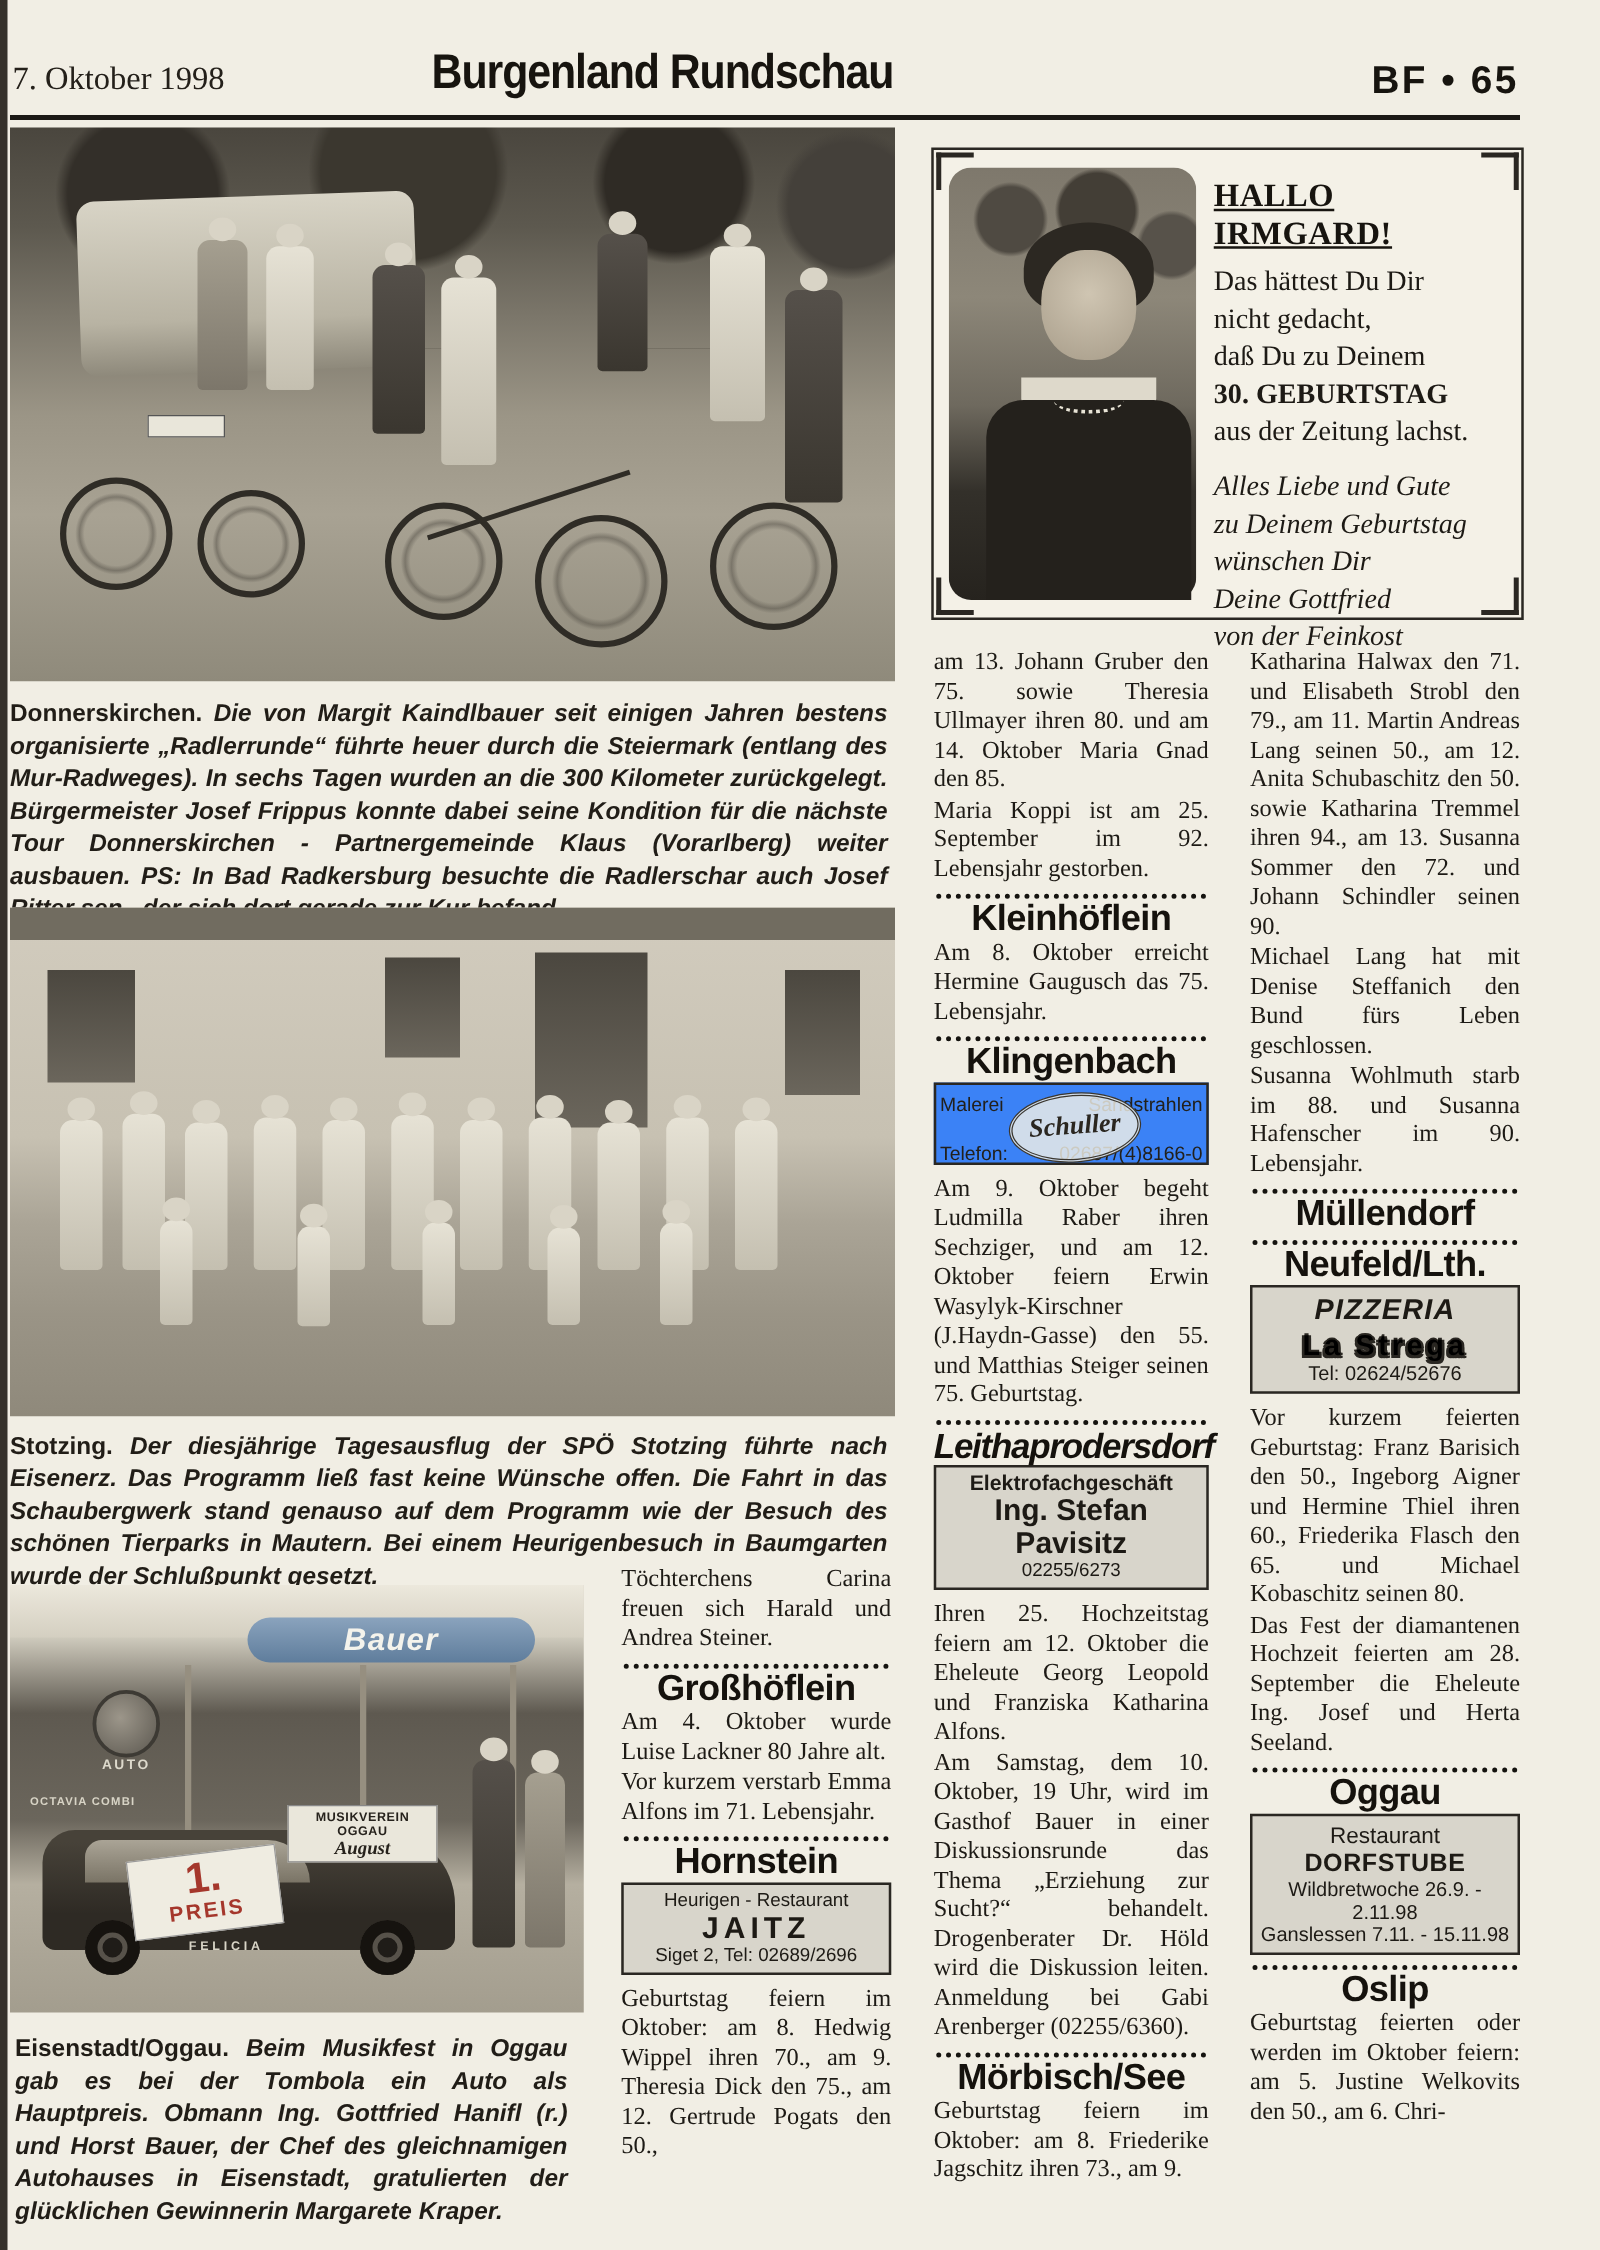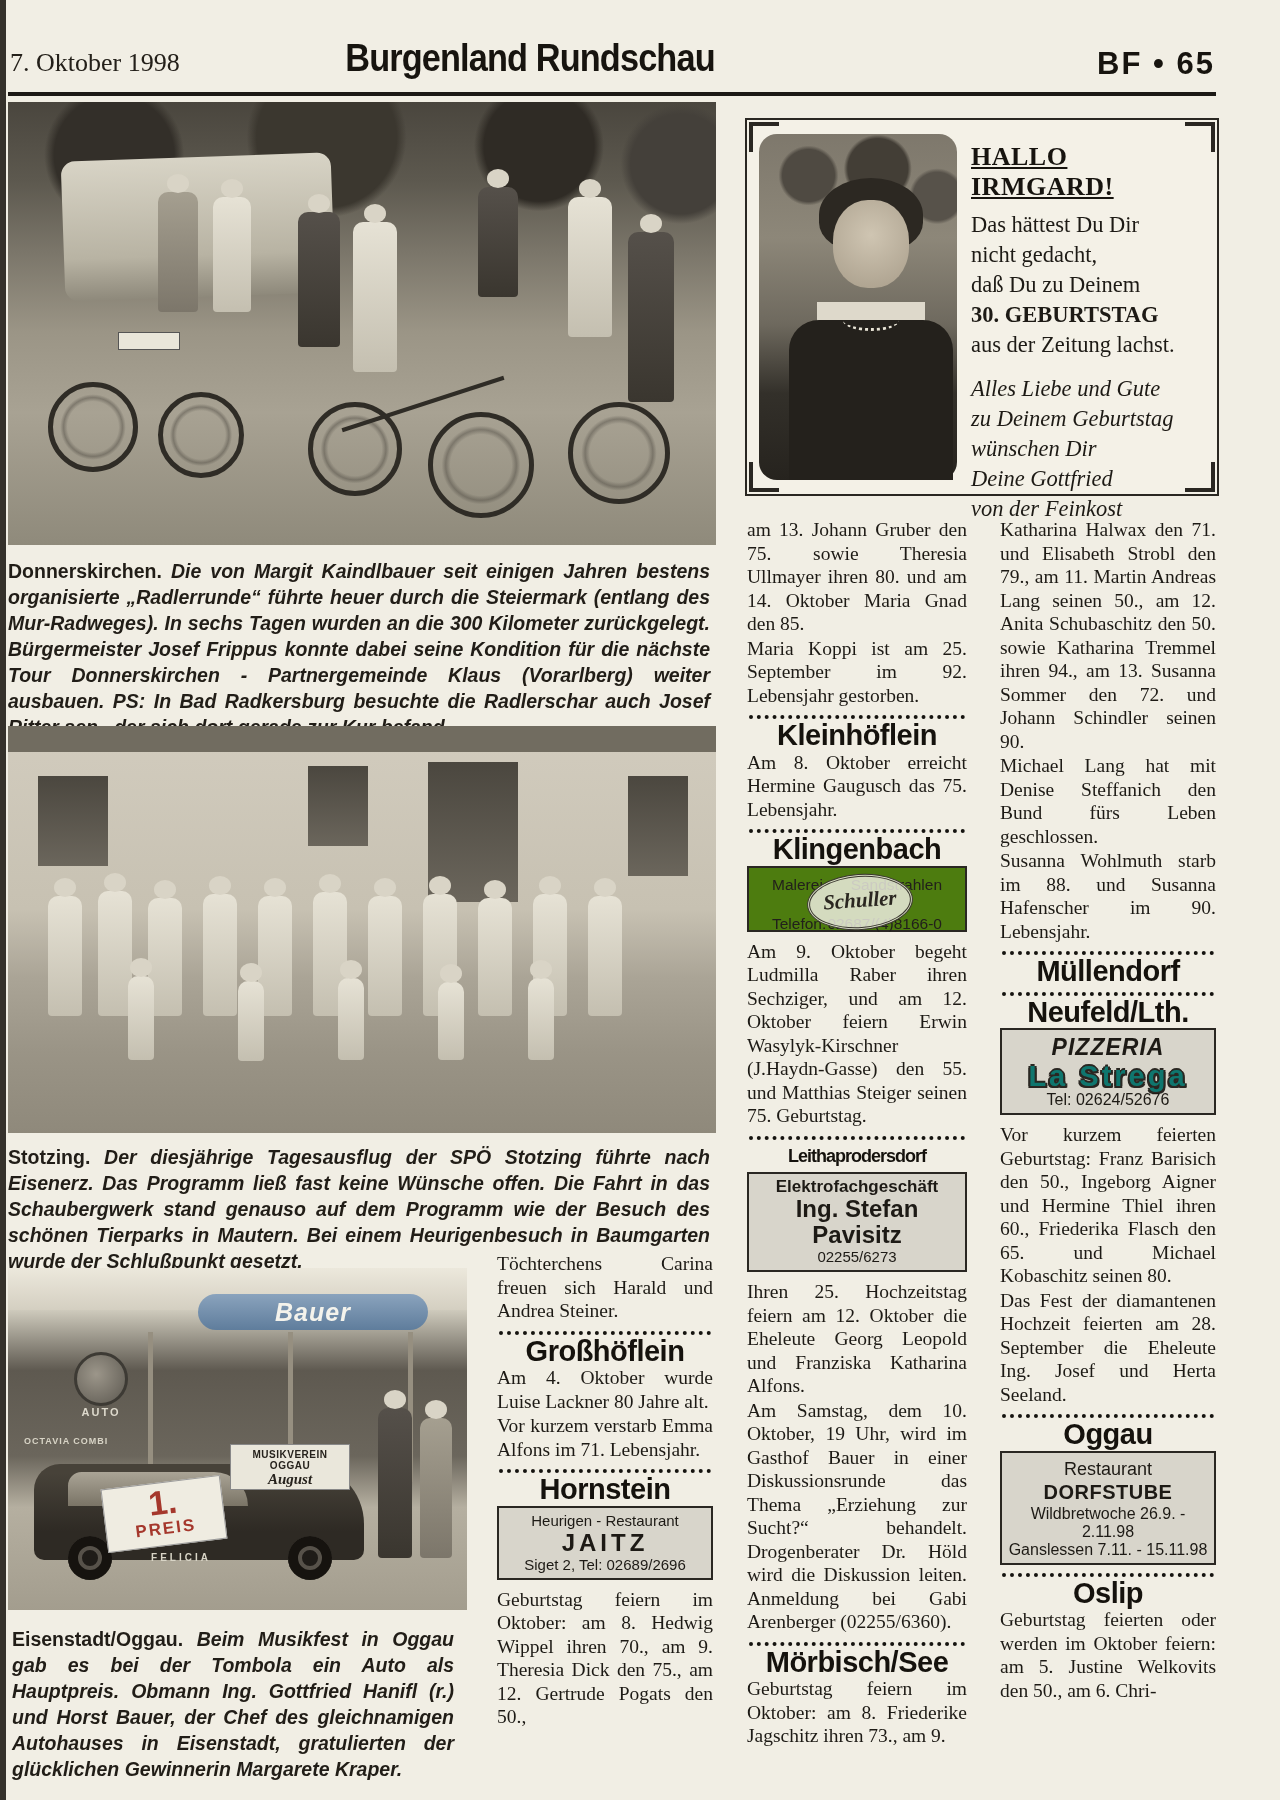--- a/index.html
+++ b/index.html
@@ -111,36 +111,36 @@
 
   
   .col{text-align:justify;font-size:19.5px;line-height:23.5px;color:#1d1a15;}
   .col2{left:497px;top:1252px;width:216px;}
   .col3{left:747px;top:518px;width:220px;}
   .col4{left:1000px;top:518px;width:216px;}
   .para{margin:0 0 1px 0;}
   .rule{border:none;border-top:4px dotted #15130f;margin:8px 2px 5px 2px;}
   .heading{font-family:"Liberation Sans",sans-serif;font-weight:bold;font-size:29px;
     letter-spacing:-.5px;text-align:center;margin:0 0 3px 0;color:#15120d;}
-  .heading.long{font-size:18px;letter-spacing:-1px;}
+  .heading.long{font-size:28px;letter-spacing:-1px;font-style:italic;}
 
   
   .ad{border:2px solid #2a2722;background:#d8d5cb;text-align:center;
     font-family:"Liberation Sans",sans-serif;margin:4px 0 8px 0;padding:4px 2px;}
-  .ad.white{background:#4d7c0f;position:relative;text-align:left;padding:5px 23px;}
+  .ad.white{background:#3b82f6;position:relative;text-align:left;padding:5px 3px;}
   .ad-s-row{display:flex;justify-content:space-between;font-size:15.5px;color:#22201b;}
   .seal{position:absolute;left:58px;top:6px;width:100px;height:50px;border:3px double #3a362f;
     border-radius:50%;background:rgba(242,240,230,.82);text-align:center;
     font:italic bold 21px "Liberation Serif",serif;line-height:46px;color:#2a2620;transform:rotate(-4deg);}
   .ad .t-it{font:italic bold 16px "Liberation Sans",sans-serif;letter-spacing:1px;}
   .ad .t-big{font-weight:bold;font-size:24px;letter-spacing:0;line-height:26px;}
   .ad .t-sm{font-size:15px;line-height:18px;}
   .ad .t-rest{font-size:18px;}
   .ad .t-dorf{font-weight:bold;font-size:20px;letter-spacing:.5px;}
-  .outline{font-weight:bold;font-size:29px;letter-spacing:3px;line-height:30px;color:#0f766e;
+  .outline{font-weight:bold;font-size:23px;letter-spacing:3px;line-height:30px;color:#000000;
     text-shadow:-2px 0 #2a2722,2px 0 #2a2722,0 -2px #2a2722,0 2px #2a2722,2px 2px #2a2722,-2px 2px #2a2722;}
   .jz{font-weight:bold;font-size:24px;letter-spacing:4px;line-height:26px;}
 </style>
 </head>
 <body>
 
 <div class="abs edge"></div>
 
 <div class="abs hdr-date">7. Oktober 1998</div>
 <div class="abs hdr-title">Burgenland Rundschau</div>

